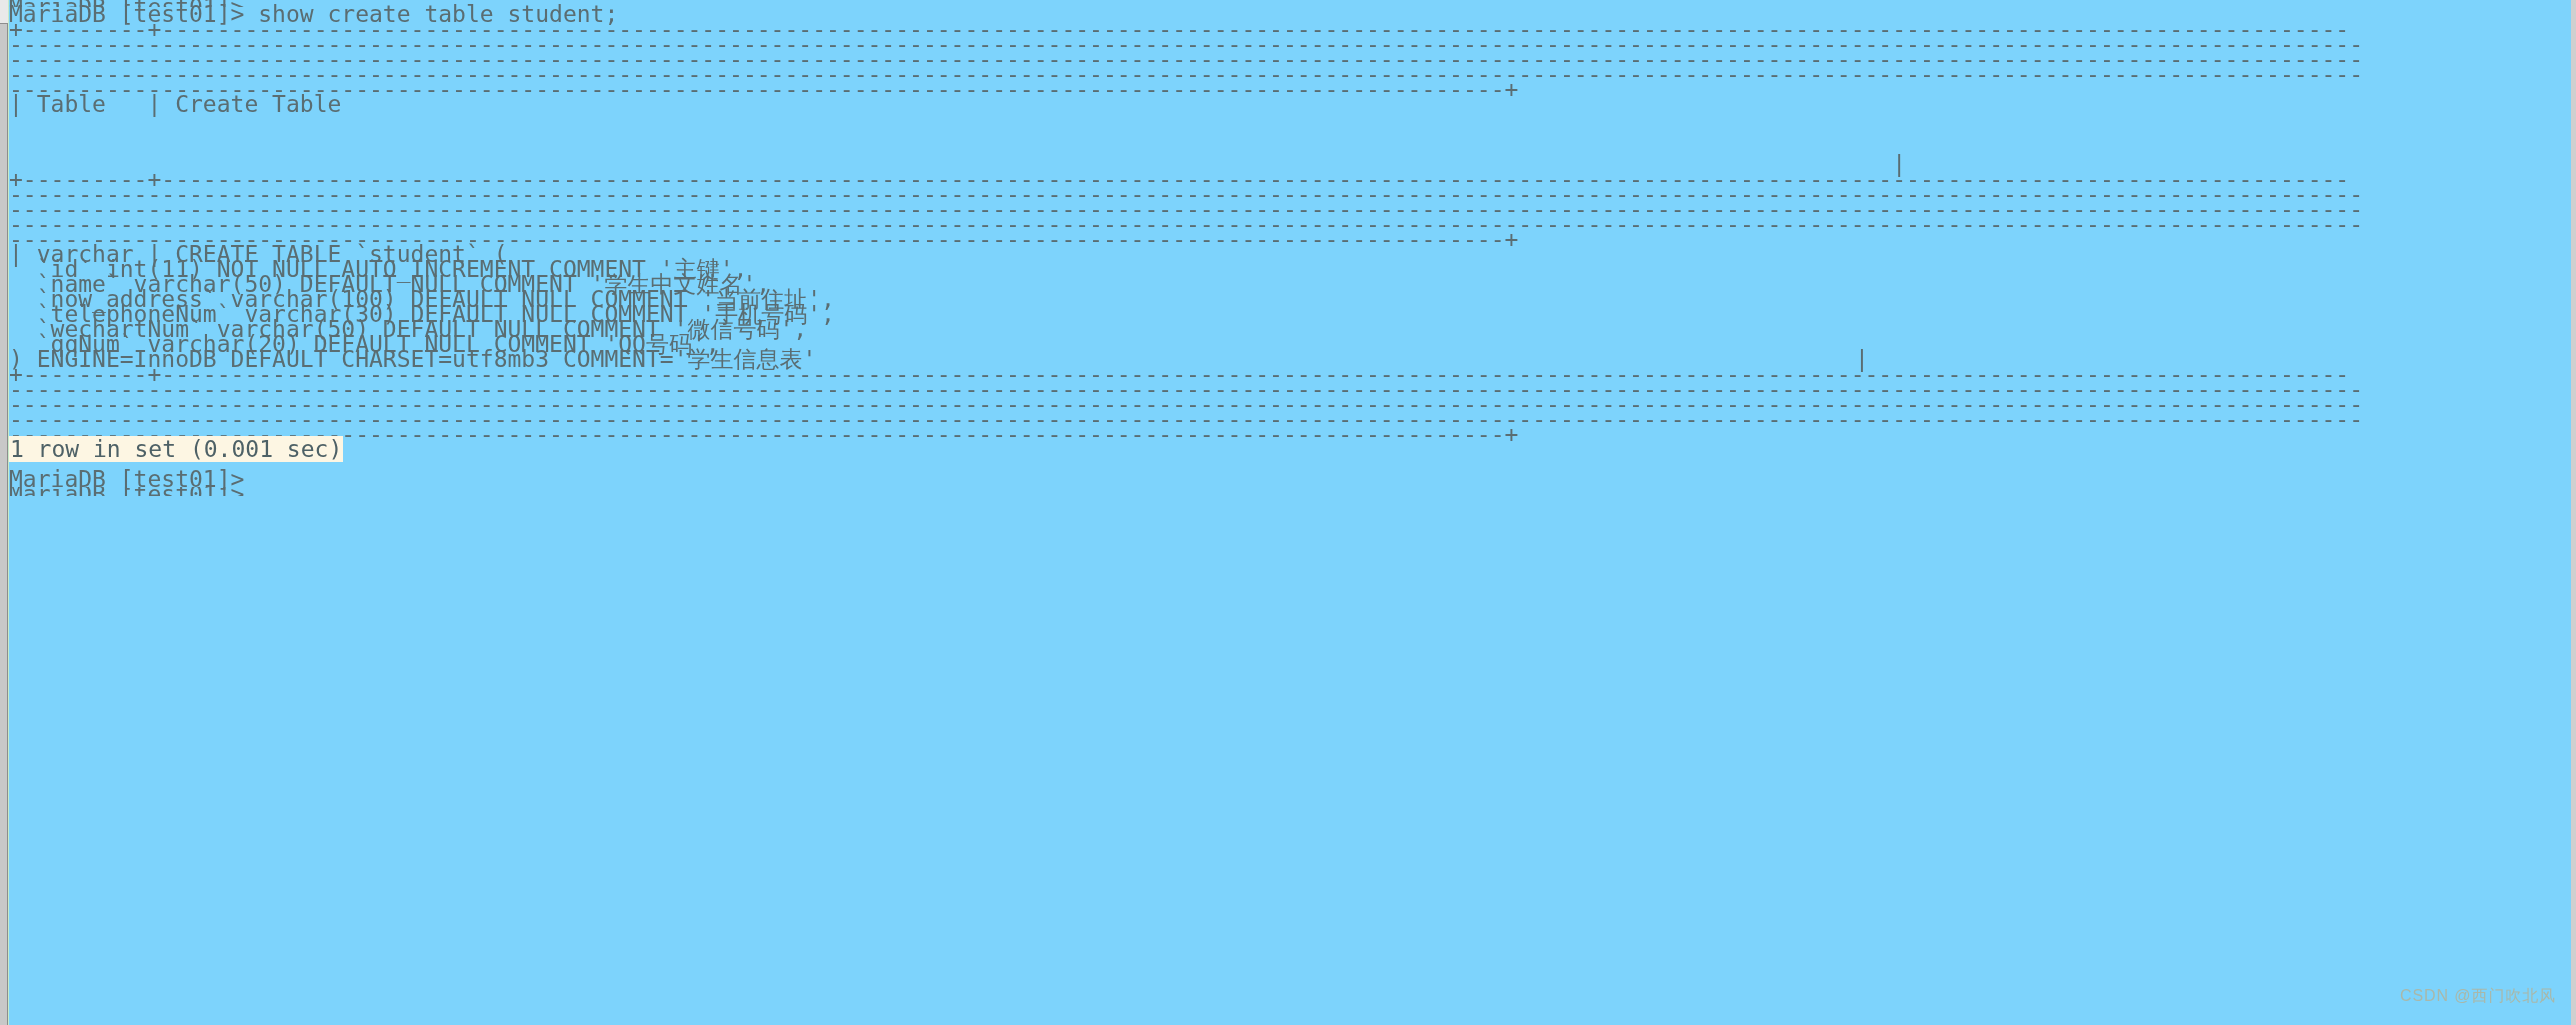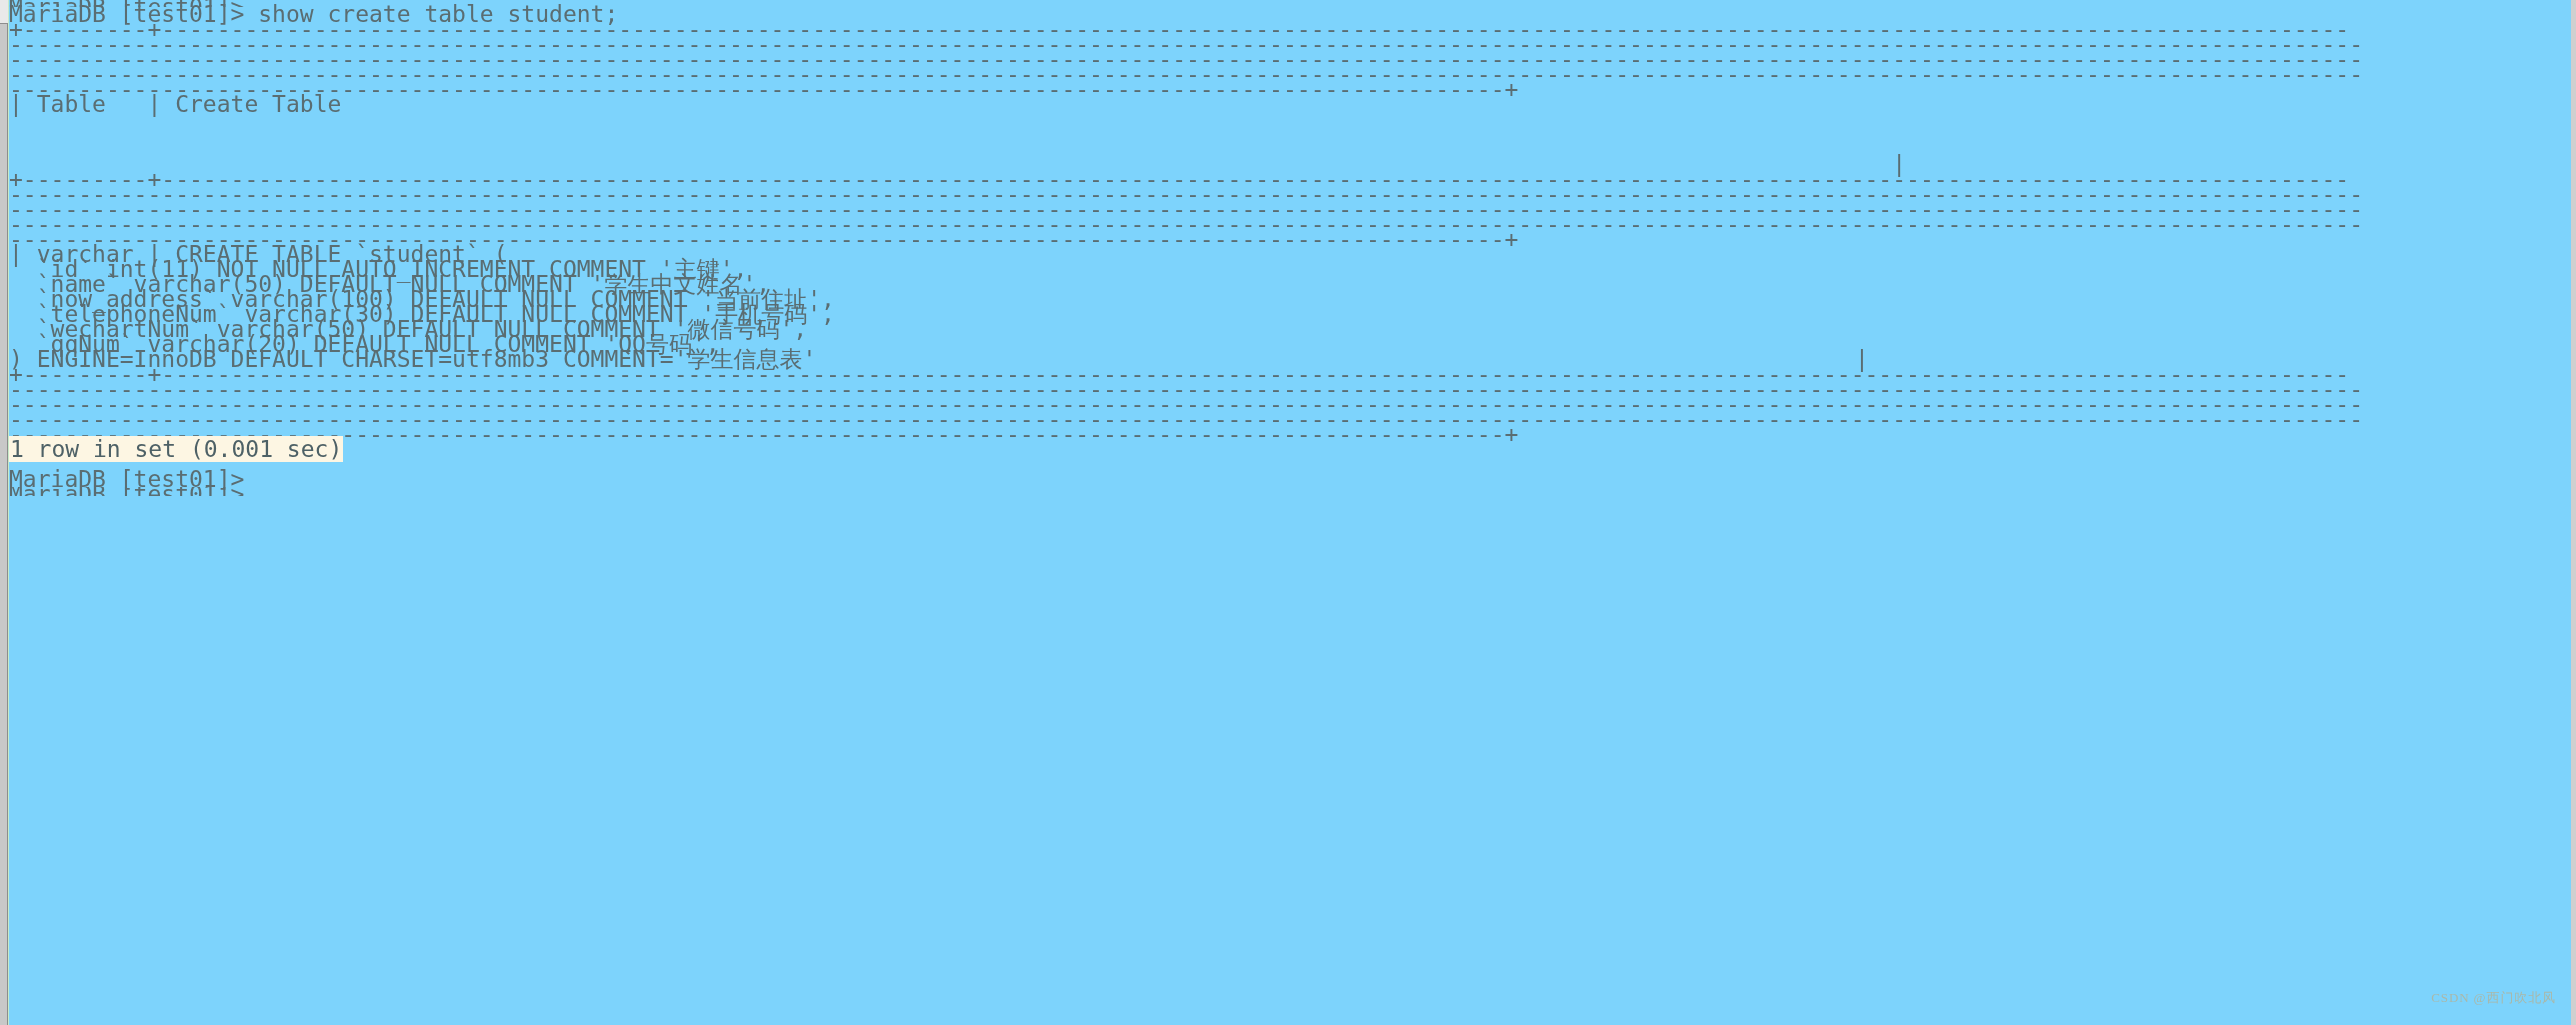--- a/index.html
+++ b/index.html
@@ -104,22 +104,22 @@
   .line.clipped-bottom {
     height: 9px;
     overflow: hidden;
   }
 
   
   #watermark {
     position: absolute;
     right: 20px;
     bottom: 18px;
-    font-family: Liberation Serif, serif;
-    font-size: 13px;
+    font-family: Liberation Sans, sans-serif;
+    font-size: 16px;
     color: #a9b8aa;
     letter-spacing: 0.9px;
     z-index: 6;
     user-select: none;
   }
 </style>
 </head>
 <body>
 
 <div id="terminal-window">

